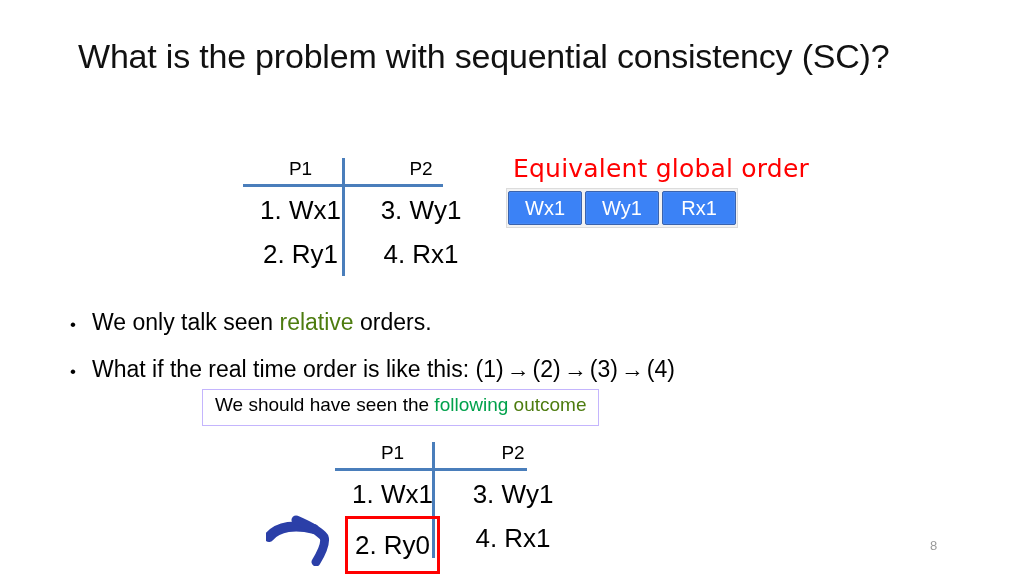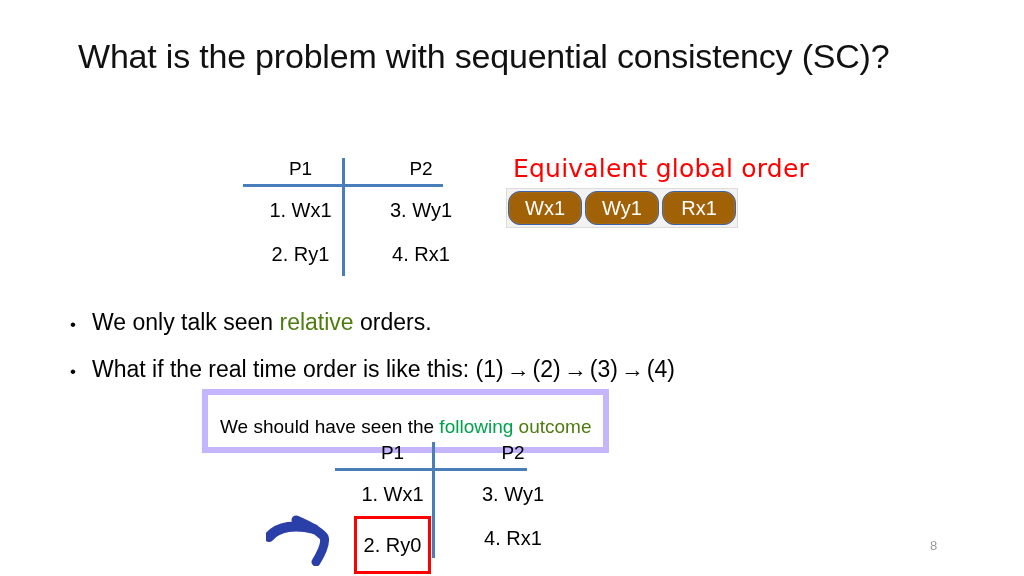--- a/index.html
+++ b/index.html
@@ -37,21 +37,21 @@
     position: relative;
   }
   .proc-head {
     display: flex;
     font-size: 19px;
     line-height: 26px;
     justify-content: space-between;
   }
   .proc-row {
     display: flex;
-    font-size: 20px;
+    font-size: 26px;
     line-height: 44px;
   }
   .col-a {
     width: 105px;
     text-align: center;
     position: relative;
   }
   .col-gap {
     width: 18px;
   }
@@ -115,23 +115,23 @@
   .chip-band {
     margin-top: 4px;
     background: #f2f2f2;
     border: 1px solid #dcdcdc;
     padding: 2px 1px;
     display: inline-flex;
     gap: 3px;
     box-sizing: border-box;
   }
   .chip {
-    background: #a16207;
+    background: #3b82f6;
     border: 1px solid #3a63ad;
-    border-radius: 12px;
+    border-radius: 2px;
     color: #ffffff;
     font-size: 20px;
     line-height: 32px;
     width: 72px;
     text-align: center;
     box-shadow: inset 0 0 0 1px rgba(255,255,255,0.06);
   }
 
   
   .bullets {
@@ -156,23 +156,23 @@
   .arrow-glyph {
     font-weight: bold;
     padding: 0 3px;
   }
 
   
   #callout-box {
     position: absolute;
     left: 202px;
     top: 389px;
-    border: 6px solid #c4b5fd;
+    border: 1px solid #c4b5fd;
     background: #ffffff;
-    padding: 19px 12px 7px 12px;
+    padding: 2px 12px 7px 12px;
     font-size: 19px;
     line-height: 26px;
     white-space: nowrap;
   }
 
   
   #hand-arrow {
     position: absolute;
     left: 266px;
     top: 504px;

